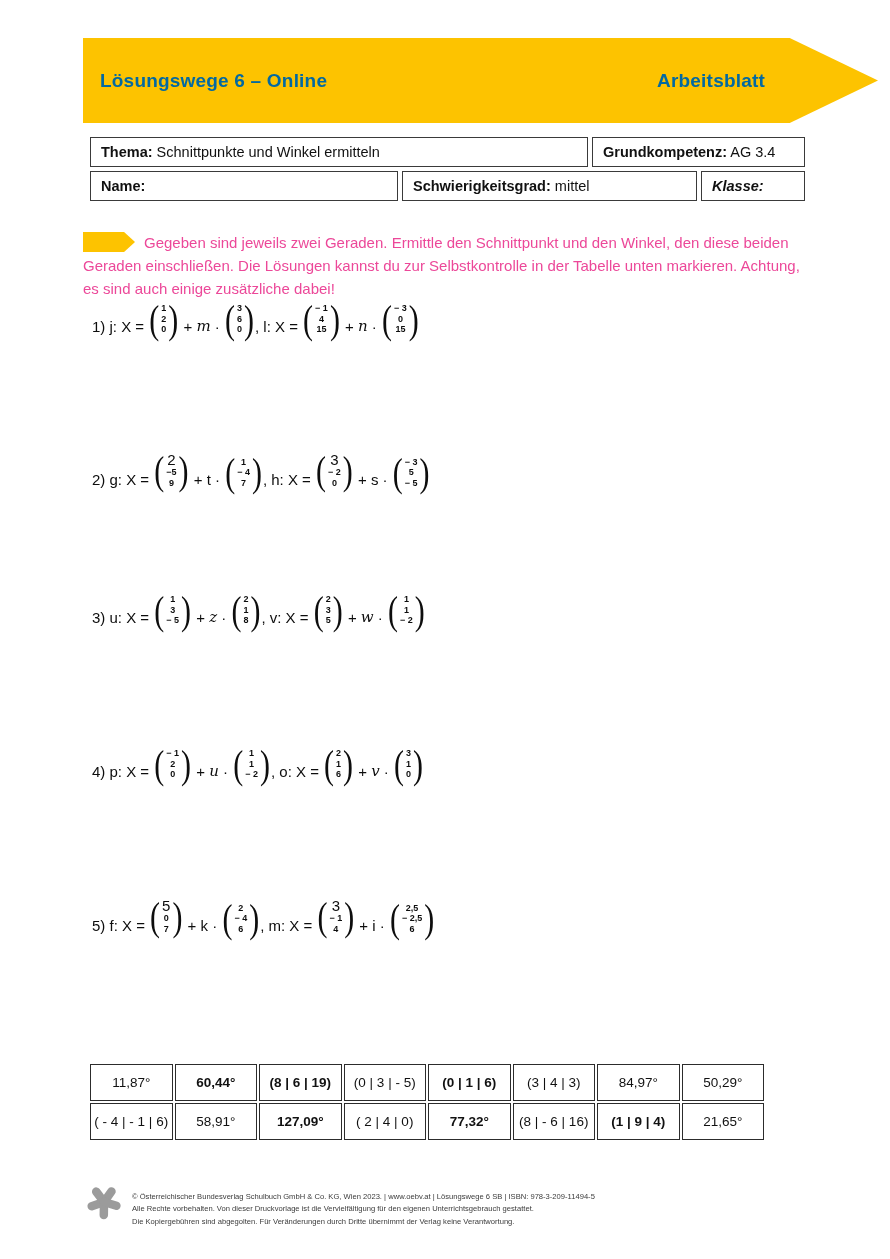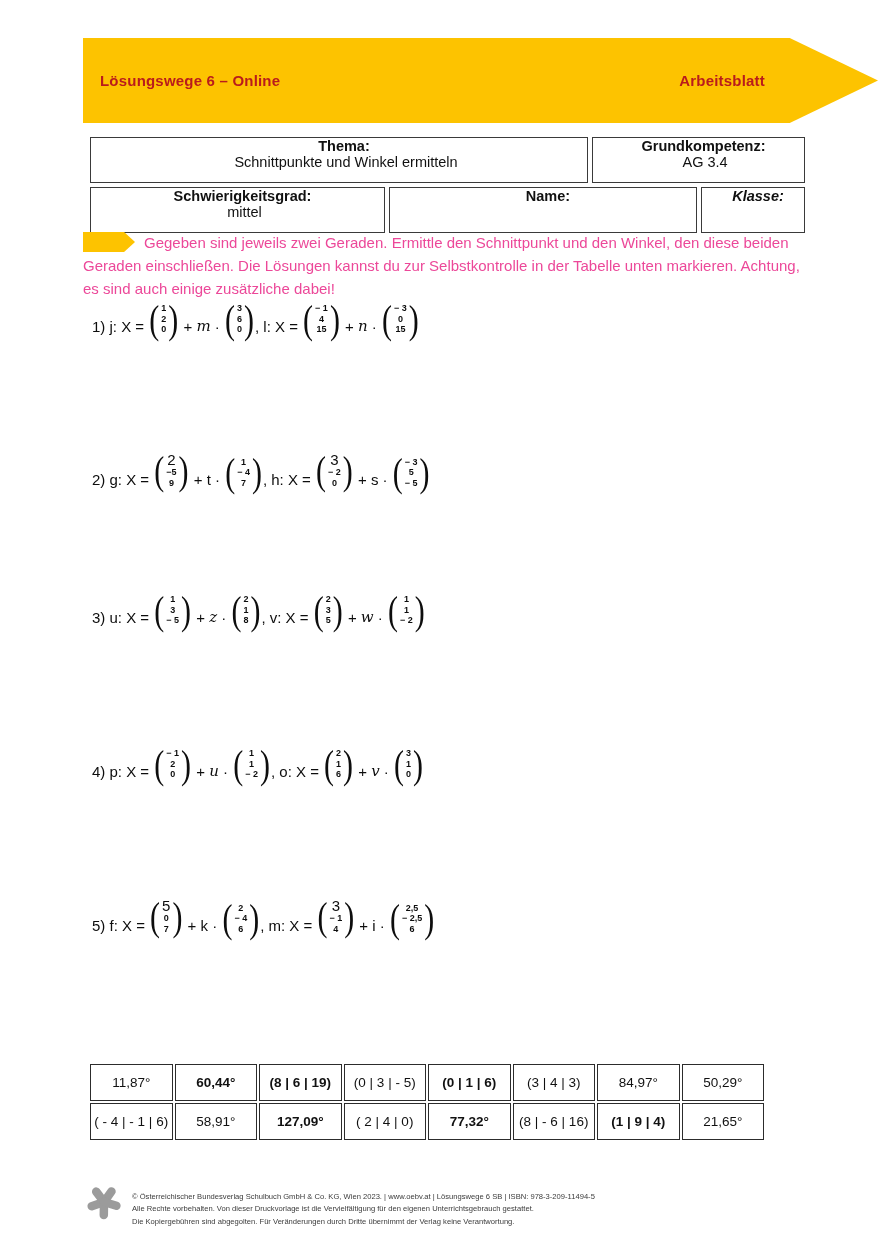--- a/index.html
+++ b/index.html
@@ -3,27 +3,27 @@
 <meta charset="utf-8">
 <style>
   html,body{margin:0;padding:0;background:#ffffff;}
   body{width:890px;height:1259px;position:relative;font-family:"Liberation Sans",sans-serif;color:#111;overflow:hidden;}
 
   
   .banner{position:absolute;left:83px;top:38px;width:795px;height:85px;
     clip-path:polygon(0 0,88.9% 0,100% 50%,88.9% 100%,0 100%);
     display:flex;align-items:center;justify-content:space-between;
     box-sizing:border-box;padding:0 113px 0 17px;
-    color:#b91c1c;font-weight:700;font-size:15px;letter-spacing:.2px;}
+    color:#0369a1;font-weight:700;font-size:19px;letter-spacing:.2px;}
 
   
   .info{position:absolute;left:90px;top:137px;width:715px;font-size:14.5px;}
   .irow{display:flex;gap:4px;margin-bottom:4px;}
-  .icell{border:1px solid #3a3a3a;height:46px;display:flex;align-items:center;
-    padding-left:10px;box-sizing:border-box;background:#fff;flex-direction:column;}
+  .icell{border:1px solid #3a3a3a;height:30px;display:flex;align-items:center;
+    padding-left:10px;box-sizing:border-box;background:#fff;}
   .icell b{font-weight:700;}
   .icell span{white-space:pre;}
   .w-thema{width:498px;}
   .w-gk{flex:1;}
   .w-name{width:308px;}
   .w-sg{width:295px;}
   .w-klasse{flex:1;font-style:italic;}
 
   
   .instructions{position:absolute;left:83px;top:231px;width:728px;
@@ -75,26 +75,26 @@
     <div class="icell w-thema">
       <b>Thema:</b>
         <span> Schnittpunkte und Winkel ermitteln</span>
     </div>
     <div class="icell w-gk">
       <b>Grundkompetenz:</b>
         <span> AG 3.4</span>
     </div>
   </div>
   <div class="irow">
+    <div class="icell w-name">
+      <b>Name:</b>
+    </div>
     <div class="icell w-sg">
       <b>Schwierigkeitsgrad:</b>
         <span> mittel</span>
-    </div>
-    <div class="icell w-name">
-      <b>Name:</b>
     </div>
     <div class="icell w-klasse">
       <b>Klasse:</b>
     </div>
   </div>
 </div>
 
 <div class="instructions">
   <span class="task-arrow" style="background: rgb(253, 195, 0);"></span><span>Gegeben sind jeweils zwei Geraden. Ermittle den Schnittpunkt und den Winkel, den diese beiden Geraden einschließen. Die Lösungen kannst du zur Selbstkontrolle in der Tabelle unten markieren. Achtung, es sind auch einige zusätzliche dabei!</span>
 </div>

